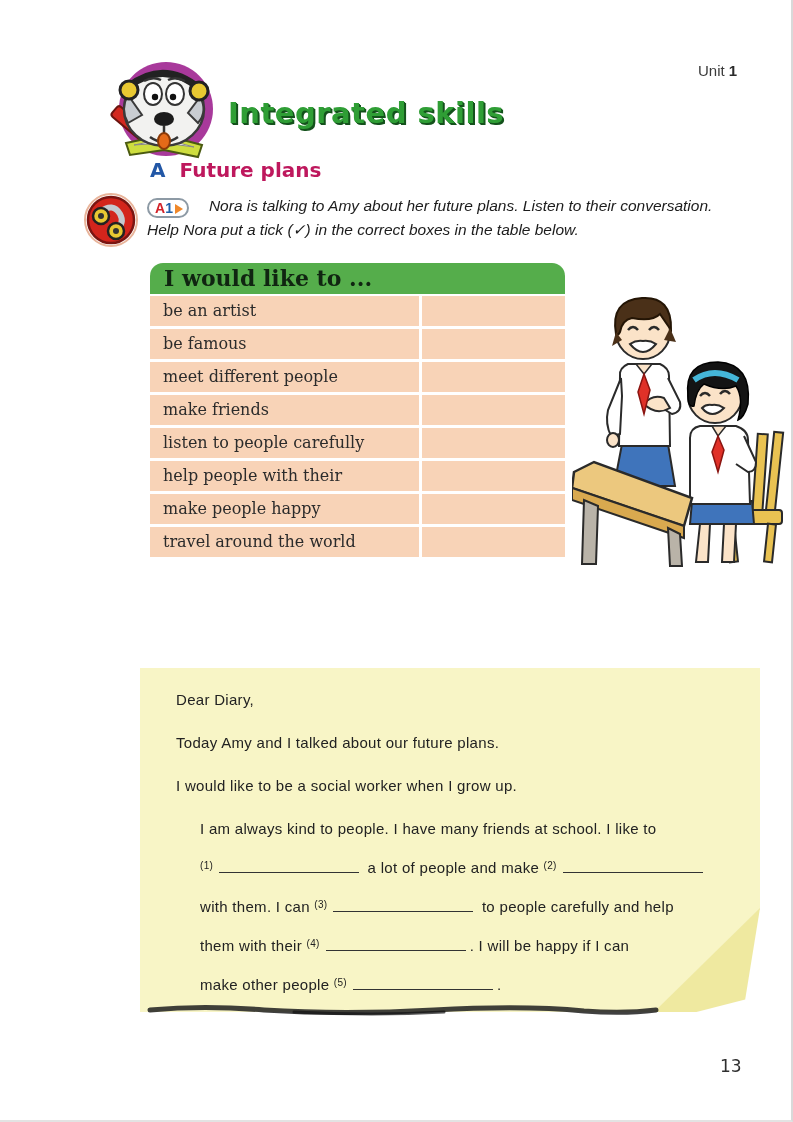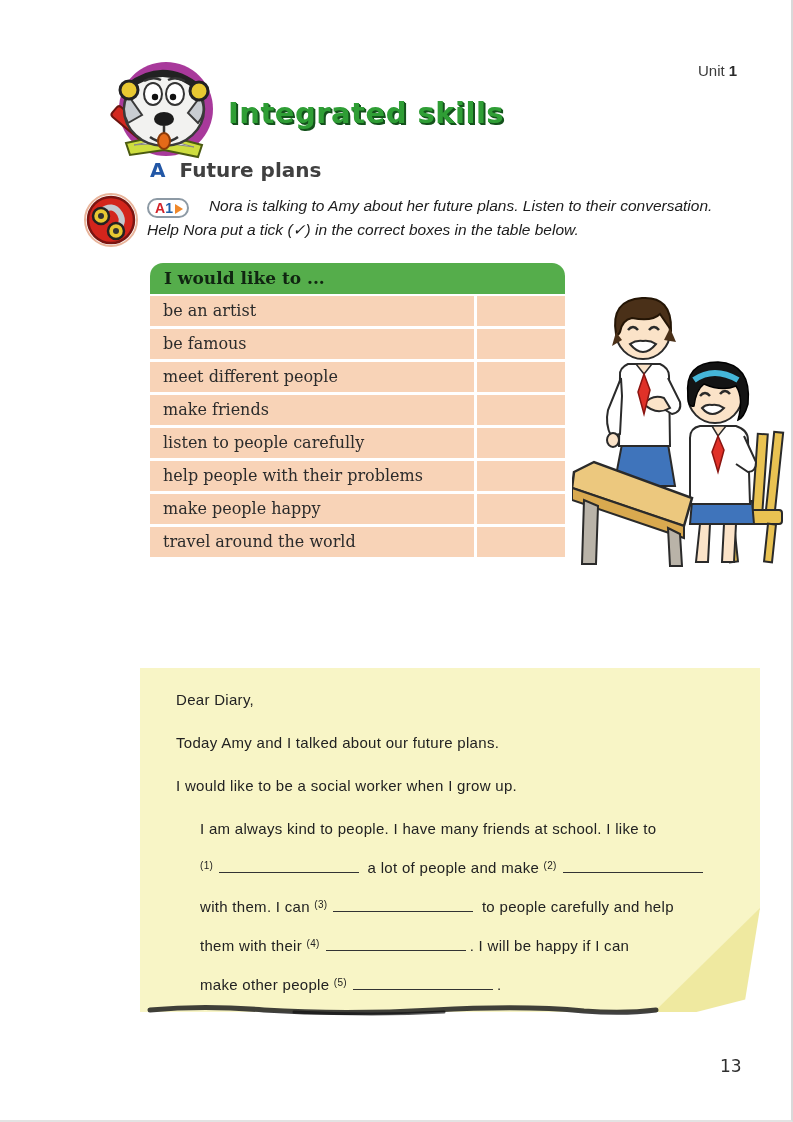--- a/index.html
+++ b/index.html
@@ -8,40 +8,40 @@
 
   
   .unit-label { position:absolute; top:62px; left:698px; font-size:15px; color:#3a3a3a; }
   .unit-label b { font-weight:bold; color:#2b2b2b; }
   .mascot { position:absolute; left:98px; top:57px; }
   .main-title { position:absolute; left:228px; top:96px; font-size:29px; font-weight:bold; color:#2f9e35;
     font-family:"DejaVu Sans", sans-serif; letter-spacing:0.5px;
     text-shadow:1px 1px 0 #14521c, 2px 2px 0 #14521c;text-align:right; }
   .section-heading { position:absolute; left:150px; top:158px; font-size:20px; font-weight:bold; font-family:"DejaVu Sans", sans-serif; }
   .section-heading .letter { color:#2257a6; margin-right:14px; }
-  .section-heading .name { color:#404040; }
+  .section-heading .name { color:#be185d; }
 
   
   .listen-icon { position:absolute; left:83px; top:192px; }
   .instruction { position:absolute; font-style:italic; font-size:15.5px; line-height:23px; color:#1c1c1c; }
   .instr-a1 { left:147px; top:194px; width:600px; }
   .instr-a2 { left:103px; top:597px; width:650px; text-indent:48px; }
   .instr-a2 .l2 { font-style:italic; }
   .badge { display:inline-block; text-indent:0; border:2px solid #8d9aa5; border-radius:10px; background:#fff;
     padding:0 4px 0 6px; font-style:normal; font-weight:bold; font-size:14px; line-height:16px; vertical-align:-2px; margin-right:20px; }
   .badge .bl { color:#d2232a; }
   .badge .bn { color:#1f5fa8; }
   .badge .arrow { display:inline-block; width:0; height:0; border-left:8px solid #f0882a; border-top:5px solid transparent; border-bottom:5px solid transparent; margin-left:2px; vertical-align:-1px; }
 
   
   .plans-table { position:absolute; left:150px; top:263px; width:415px; }
   .plans-header { background:#55ad4b; border-radius:13px 13px 0 0; height:31px; line-height:31px; padding-left:14px;
-    font-family:"DejaVu Serif", serif; font-weight:bold; font-size:17px; color:#102511; margin-bottom:2px; }
+    font-family:"DejaVu Serif", serif; font-weight:bold; font-size:22px; color:#102511; margin-bottom:2px; }
   .plans-row { display:flex; height:30px; margin-bottom:3px; }
-  .plans-row .cell-label { width:324px; background:#f8d3b7; font-family:"DejaVu Serif", serif; font-size:16px; color:#2b2b2b; line-height:30px; padding-left:13px; }
+  .plans-row .cell-label { width:269px; background:#f8d3b7; font-family:"DejaVu Serif", serif; font-size:16px; color:#2b2b2b; line-height:30px; padding-left:13px; }
   .plans-row .cell-tick { flex:1; margin-left:3px; background:#f8d3b7; }
 
   
   .students { position:absolute; left:572px; top:276px; }
 
   
   .note-wrap { position:absolute; left:140px; top:668px; width:620px; height:344px; }
   .note-bg { position:absolute; inset:0; background:#f8f5c6;
     clip-path:polygon(0 0, 100% 0, 100% 70%, 83% 100%, 0 100%);
     box-shadow:14px 8px 12px -4px rgba(120,120,120,0.6); }

